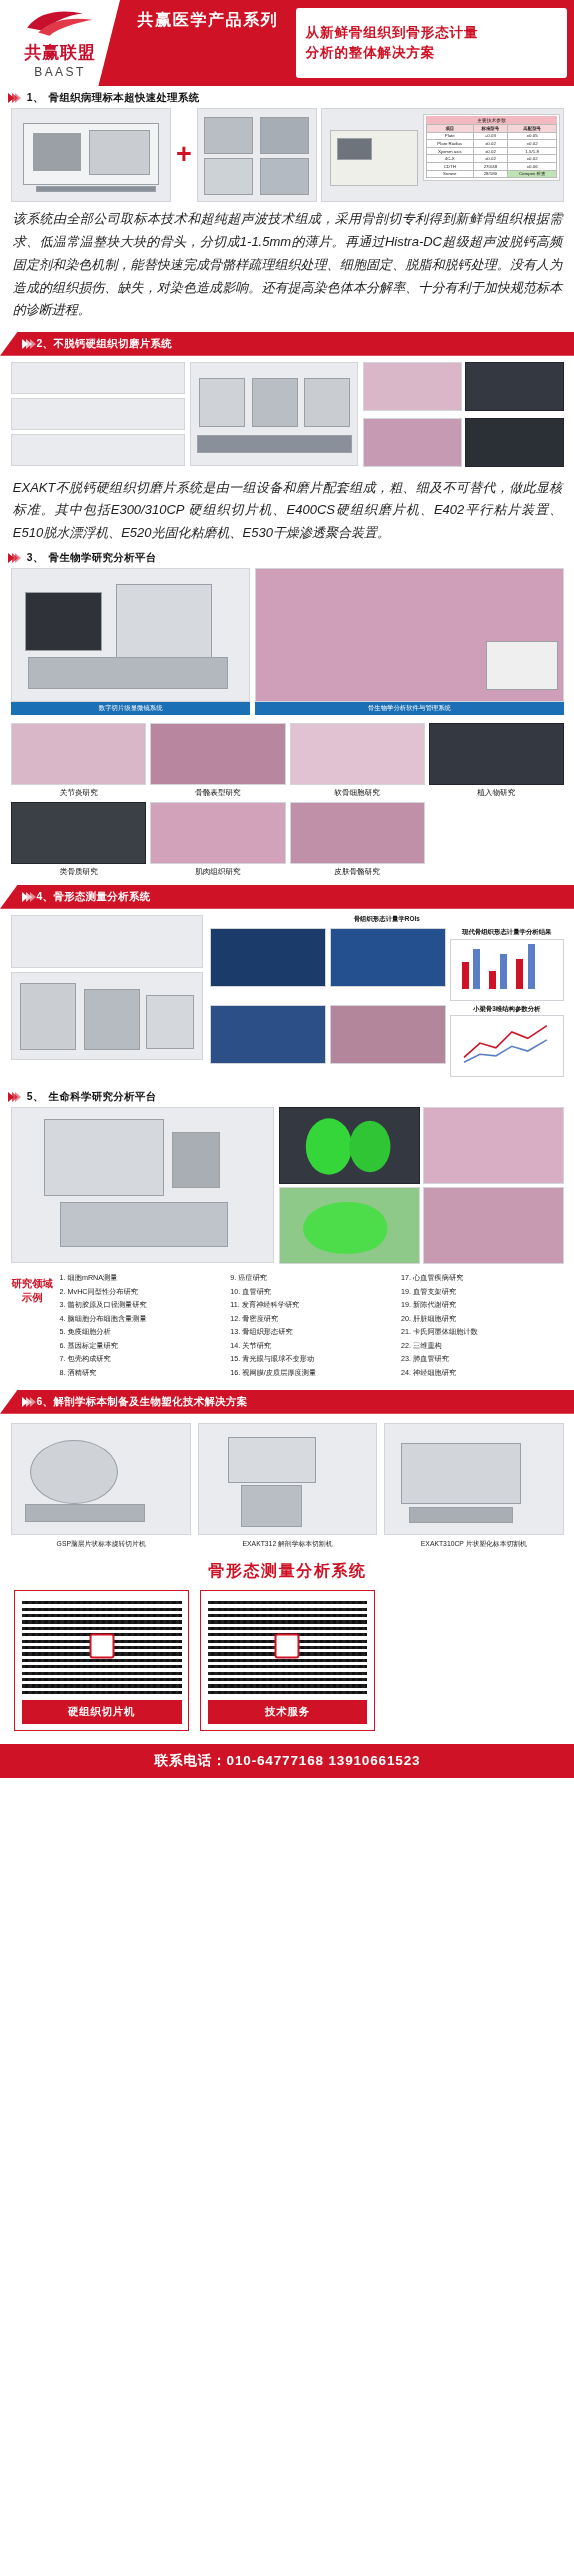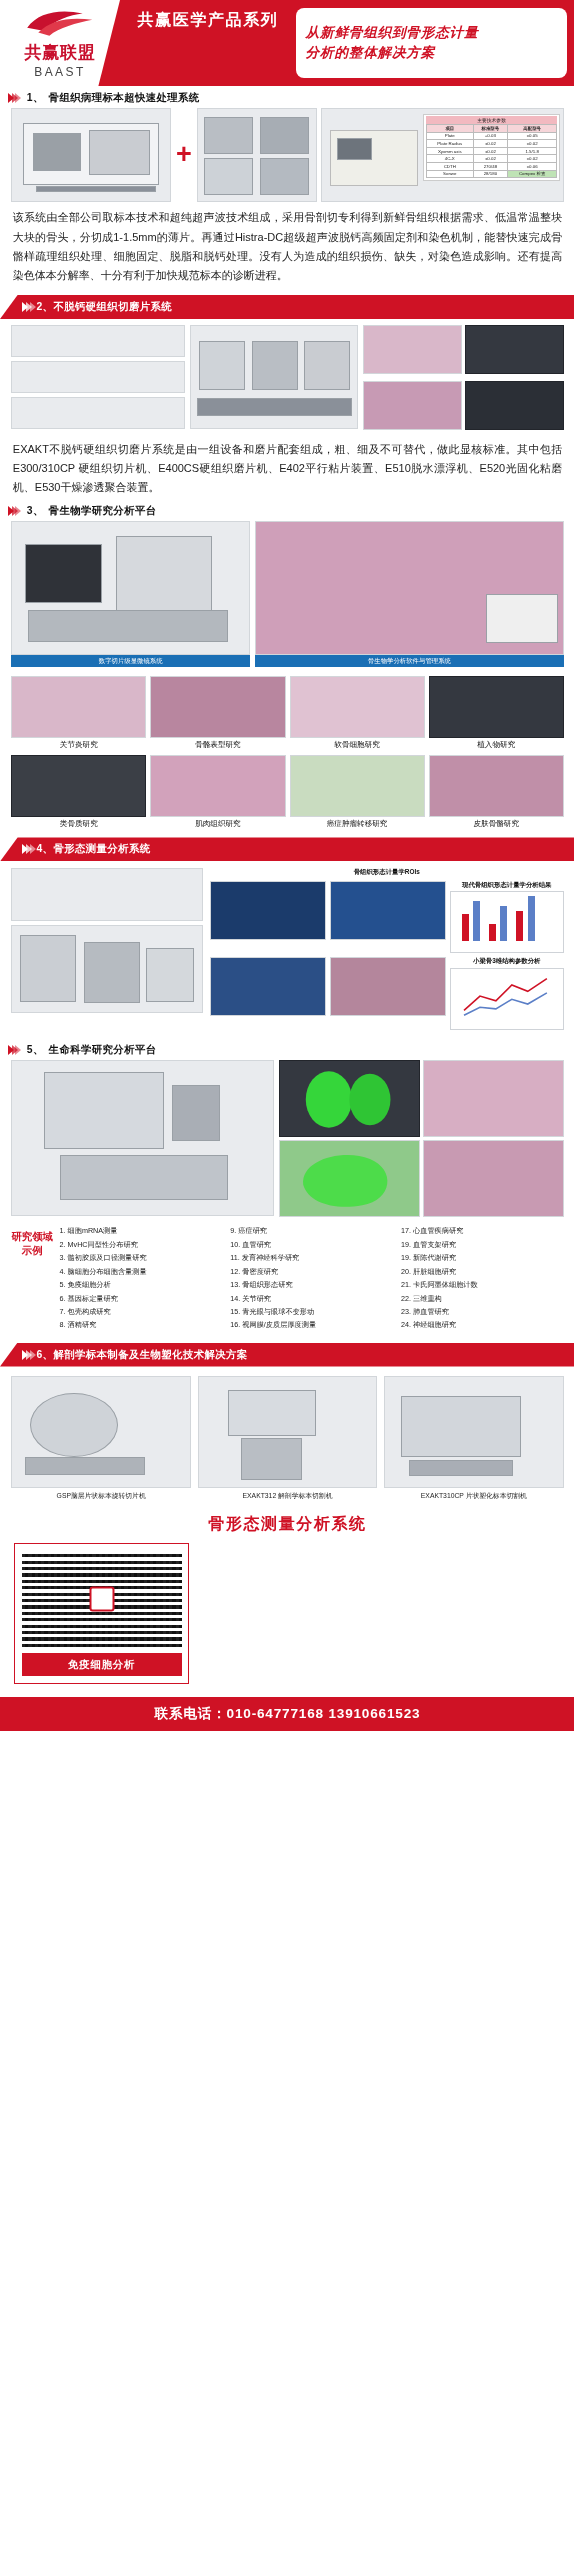--- a/index.html
+++ b/index.html
@@ -41,24 +41,23 @@
     display:flex; align-items:flex-start; justify-content:center;
     padding-top:9.6px;
   }
   .header-mid .t1 {
     color:#fff; font-size:16px; font-weight:bold; letter-spacing:1.6px;
   }
   .header-right {
     flex:1;
     background:#ffffff;
     margin:8px 8px 8px 0;
-    border-radius:8px;
+    border-radius:3px;
     display:flex; flex-direction:column; justify-content:center;
     padding:6.4px 9.6px;
-    font-style:italic;
   }
   .header-right .line {
     color:#cf1225; font-size:13.6px; font-weight:bold; line-height:1.5; letter-spacing:0.8px;
   }
 
   
   .sec-bar {
     display:flex; align-items:center; gap:4.8px;
     padding:4.8px 0 3.2px 8px;
   }
@@ -104,22 +103,23 @@
   .s1-left { width:160px; height:94px; }
   .plus { color:#cf1225; font-size:27px; font-weight:bold; line-height:1; }
   .s1-mid { width:120px; height:94px; }
   .s1-right { flex:1; height:94px; }
   .s1-table { width:131px; font-size:4.4px; border-collapse:collapse; }
   .s1-table caption { background:#f2b9c0; font-size:4.8px; padding:0.8px; }
   .s1-table td, .s1-table th { border:0.8px solid #bbb; padding:0.8px 1.6px; text-align:center; }
   .s1-table th { background:#f6d5d9; }
   .s1-table td.green { background:#bfe3b5; }
   .para {
-    font-size:11px; line-height:1.75; color:#222; text-align:justify;
+    font-size:13px; line-height:1.75; color:#222; text-align:justify;
     padding:6.4px 12.8px 1.6px 12.8px;
+    font-style:italic;
   }
 
   
   .s2-grid { display:flex; gap:4.8px; padding:0 11.2px; }
   .s2-left { width:174px; }
   .s2-left .strip { height:32px; margin-bottom:4px; }
   .s2-mid { width:168px; }
   .s2-right { flex:1; display:grid; grid-template-columns:1fr 1fr; grid-gap:3.2px; }
 
   
@@ -363,24 +363,20 @@
   </div>
 
   <div class="s3-grid">
     <div class="s3-cell">
       <div class="ph dark" style="background:#3b3f46"></div>
       <div class="s3-cap">类骨质研究</div>
     </div>
     <div class="s3-cell">
       <div class="ph tissue" style="background:#d2a2bb"></div>
       <div class="s3-cap">肌肉组织研究</div>
-    </div>
-    <div class="s3-cell">
-      <div class="ph" style="background:#c9dcc0"></div>
-      <div class="s3-cap">癌症肿瘤转移研究</div>
     </div>
     <div class="s3-cell">
       <div class="ph tissue" style="background:#c08fa8"></div>
       <div class="s3-cap">皮肤骨骼研究</div>
     </div>
   </div>
 
   <div class="band left-cut">
     <span class="sec-chevs">
       <i class="chev"></i>
@@ -528,20 +524,24 @@
       </div>
       <div class="s6-cap">EXAKT310CP 片状塑化标本切割机</div>
     </div>
   </div>
 
   <div class="follow">骨形态测量分析系统</div>
 
   <div class="qr-row">
     <div class="qr-box">
       <div class="qr"></div>
-      <div class="qr-label">免疫细胞分析</div>
+      <div class="qr-label">硬组织切片机</div>
+    </div>
+    <div class="qr-box">
+      <div class="qr"></div>
+      <div class="qr-label">技术服务</div>
     </div>
   </div>
 
   <div class="phone">联系电话：010-64777168  13910661523</div>
 
 </div>
 
 
 </body></html>

